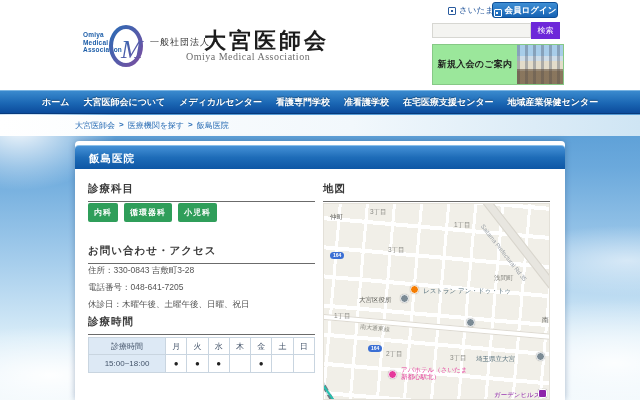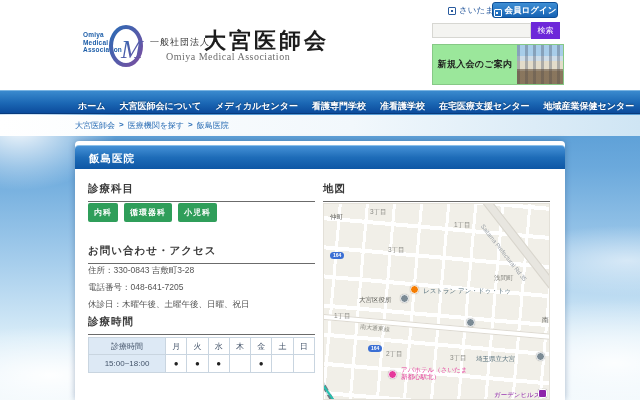--- a/index.html
+++ b/index.html
@@ -19,21 +19,21 @@
   }
 
   
   .header { position:absolute; left:0; top:0; width:640px; height:90px; background:#fff; }
   .logo-small { position:absolute; left:83px; top:31px; font-size:6.5px; line-height:7.5px;
     font-weight:bold; color:#1f5fa9; letter-spacing:.2px; }
   .monogram { position:absolute; left:107px; top:24px; width:42px; height:44px; }
   .corp-type { position:absolute; left:150px; top:36px; font-size:9px; color:#333; letter-spacing:1px; }
   .org-name { position:absolute; left:204px; top:26px; font-size:22px; font-weight:bold;
     font-family:"Liberation Serif","DejaVu Serif",serif; color:#1c1c1c; letter-spacing:3px; }
-  .org-en { position:absolute; left:166px; top:51px; font-size:10px; color:#6b6b6b;
+  .org-en { position:absolute; left:186px; top:51px; font-size:10px; color:#6b6b6b;
     font-family:"Liberation Serif","DejaVu Serif",serif; letter-spacing:.5px; }
 
   .access-link { position:absolute; left:448px; top:5px; font-size:8.5px; color:#2a5b9e;
     display:flex; align-items:center; gap:3px; cursor:pointer; }
   .mini-ic { width:8px; height:8px; border:1.5px solid #2a5b9e; border-radius:1px; position:relative; }
   .mini-ic::after { content:""; position:absolute; left:1.5px; top:1.5px; width:2px; height:2px; background:#2a5b9e; }
   .login-btn { position:absolute; left:492px; top:2px; width:66px; height:16px;
     background:linear-gradient(180deg,#3e8ed4,#1663b4); border-radius:3px; color:#fff;
     font-size:8.5px; font-weight:bold; display:flex; align-items:flex-end; justify-content:center;
     gap:3px; border:1px solid #0d4f98; cursor:pointer; }
@@ -48,21 +48,21 @@
     justify-content:center; font-size:9px; font-weight:bold; color:#1c1c1c; letter-spacing:.3px; }
   .banner-photo { flex:1; background:
       linear-gradient(180deg, rgba(0,0,0,0) 0 62%, rgba(90,70,50,.55) 62% 100%),
       repeating-linear-gradient(90deg, rgba(70,80,100,.35) 0 3px, rgba(0,0,0,0) 3px 8px),
       linear-gradient(180deg,#a8cde9 0 28%,#cfdde8 28% 42%,#e3dcca 42% 66%,#c3b193 66% 100%); }
 
   
   .nav { position:absolute; left:0; top:90px; width:640px; height:24px;
     background:linear-gradient(180deg,#3a8ace 0%,#1b67b4 55%,#0b4b9c 100%);
     border-top:1px solid #7ab4e2; border-bottom:1px solid #083a7c;
-    display:flex; align-items:flex-end; gap:14px; padding-left:78px; }
+    display:flex; align-items:center; gap:14px; padding-left:42px; }
   .nav a { color:#fff; font-size:9px; font-weight:bold; text-decoration:none; white-space:nowrap;
     text-shadow:0 -1px 1px rgba(0,0,0,.35); cursor:pointer; }
 
   
   .crumb-band { position:absolute; left:0; top:115px; width:640px; height:21px;
     background:linear-gradient(90deg,#ffffff 0%,#f2f8fc 55%,#cfe5f4 100%); }
   .crumbs { position:absolute; left:75px; top:5px; font-size:8px; color:#2a6db5; display:flex; gap:4px; }
   .crumbs .sep { color:#2a6db5; font-weight:bold; }
 
   

